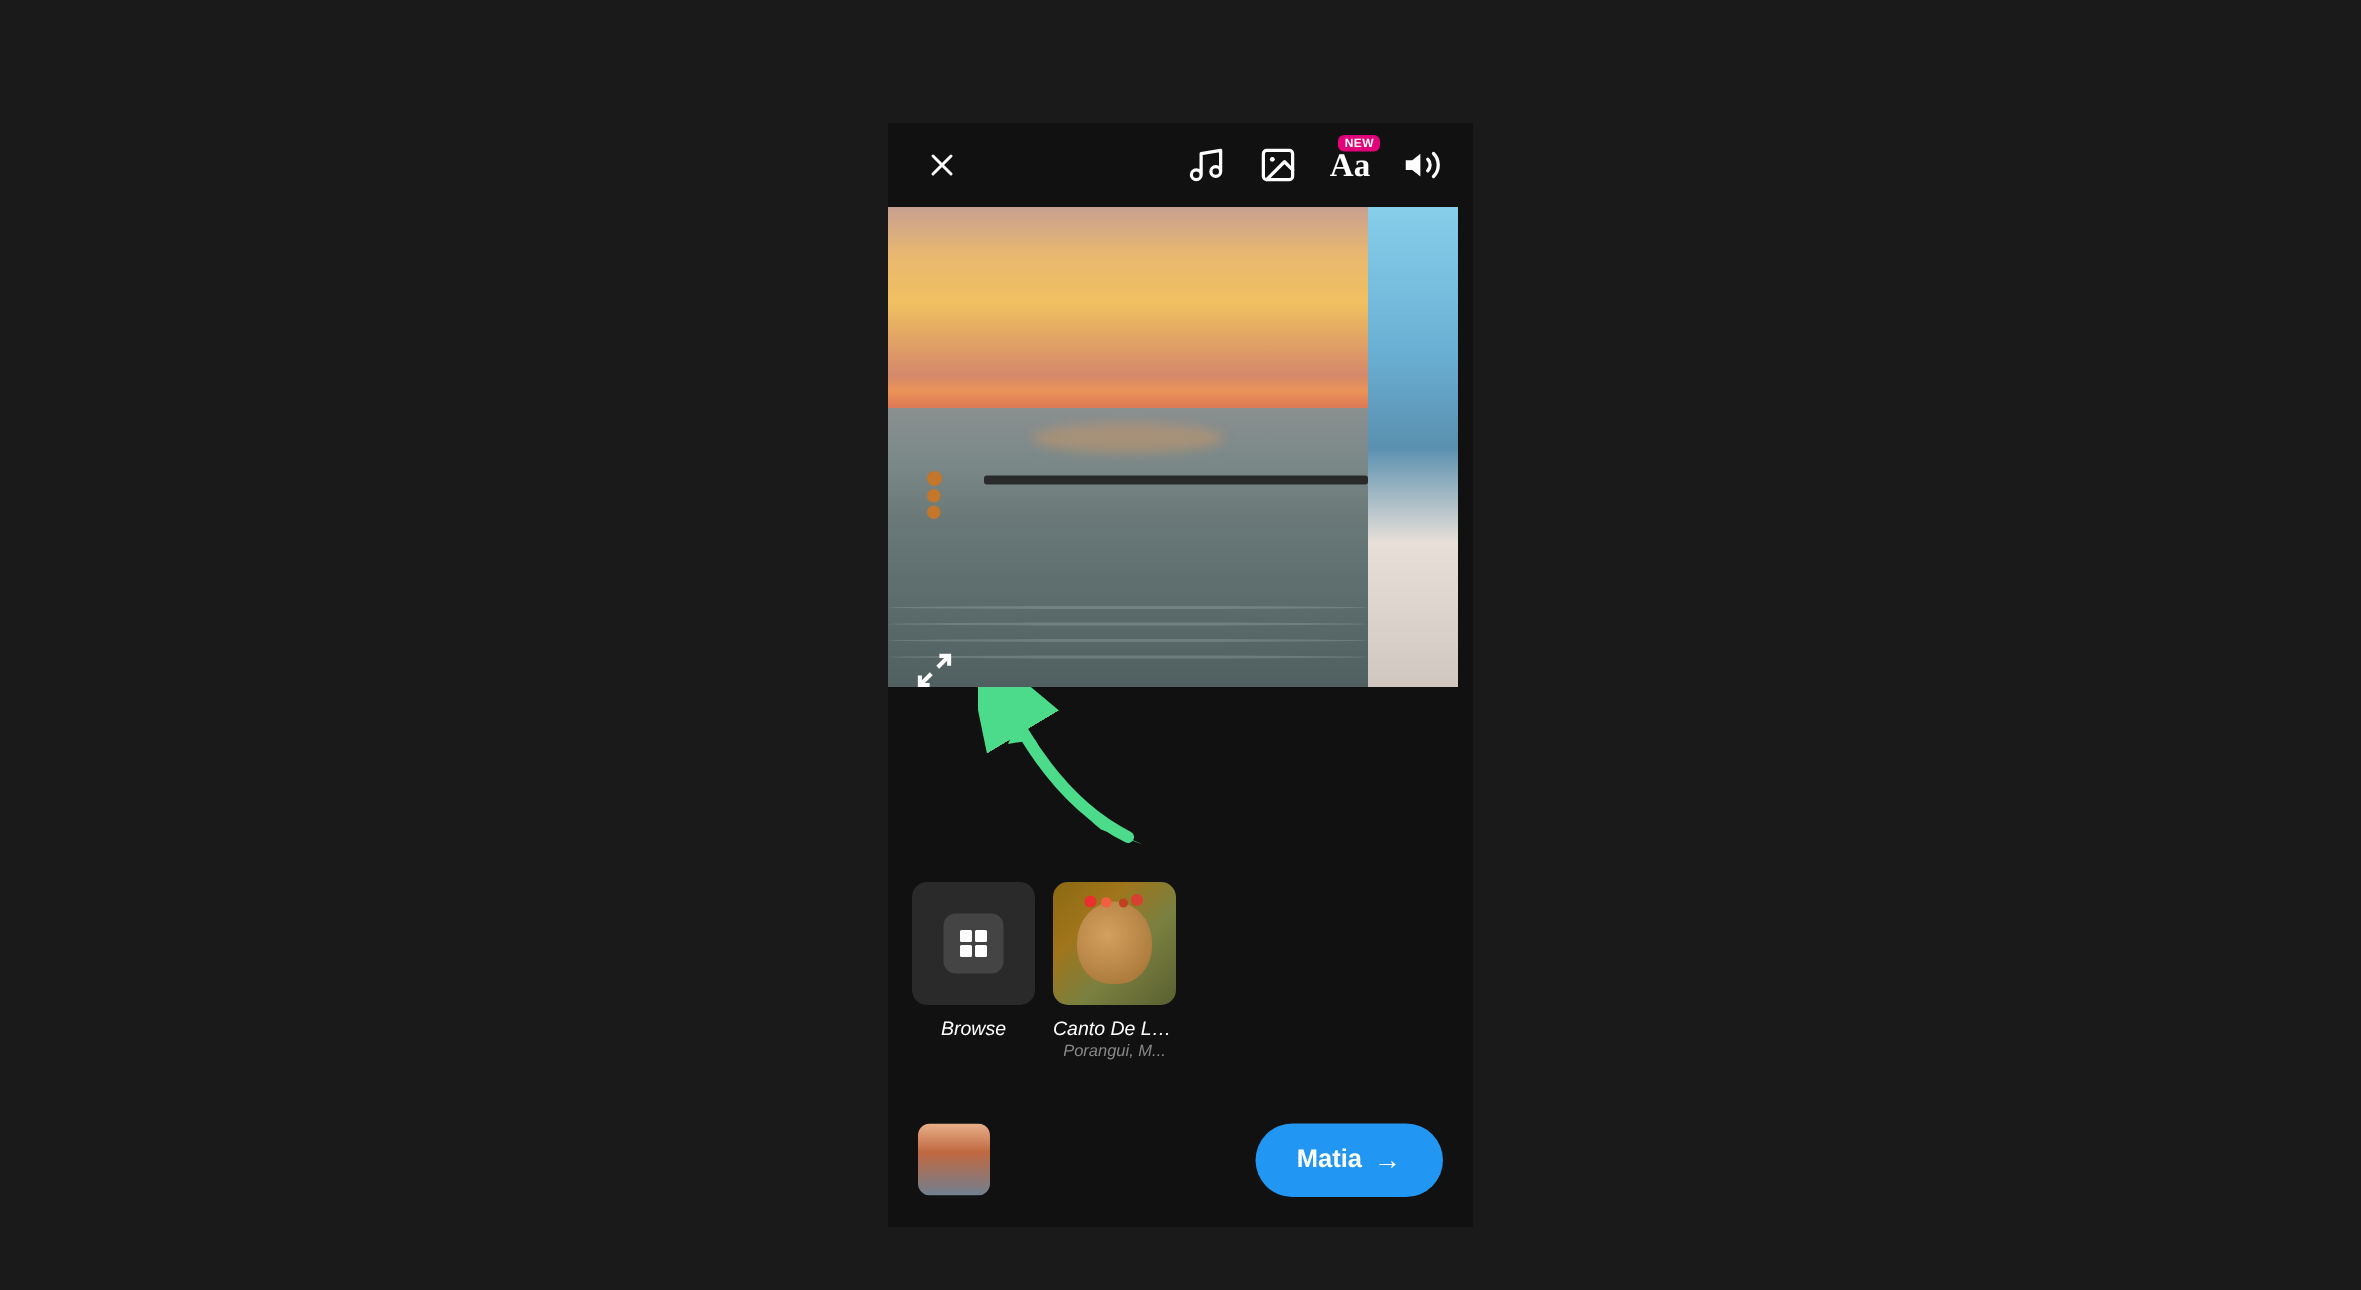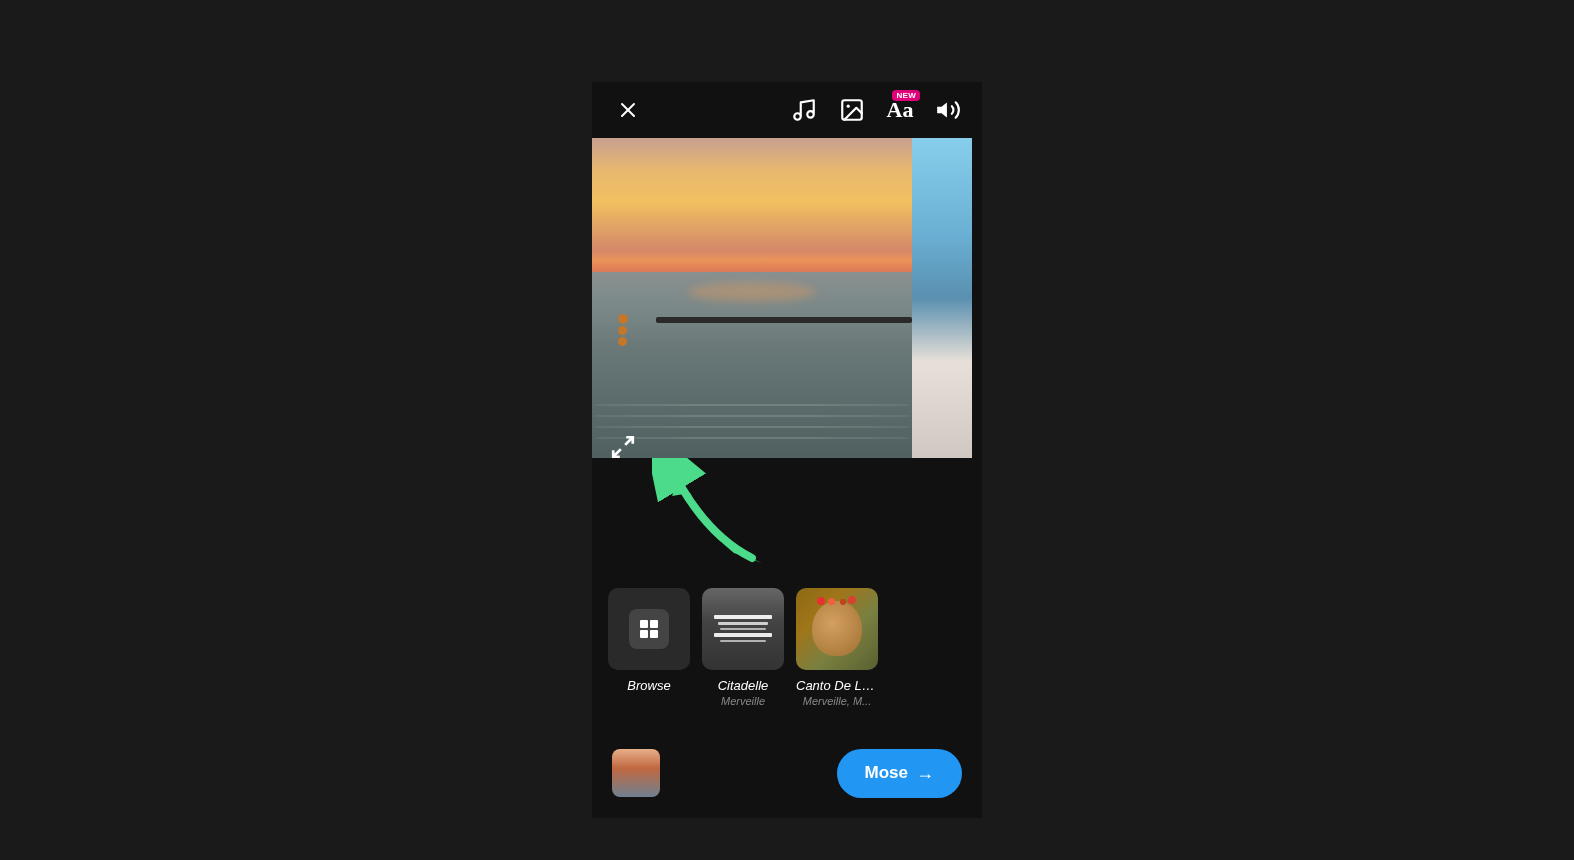--- a/index.html
+++ b/index.html
@@ -589,56 +589,43 @@
               <rect x="13" y="3" width="8" height="8" rx="1" fill="#fff"></rect>
               <rect x="3" y="13" width="8" height="8" rx="1" fill="#fff"></rect>
               <rect x="13" y="13" width="8" height="8" rx="1" fill="#fff"></rect>
             </svg>
           </div>
         </div>
         <span class="music-title">Browse</span>
       </div>
 
 
-      <div class="music-item">
-        <div class="music-thumb citadelle-thumb">
-          <div class="citadelle-sign">
-            <div class="sign-line"></div>
-            <div class="sign-line medium"></div>
-            <div class="sign-line thin"></div>
-            <div class="sign-line"></div>
-            <div class="sign-line thin"></div>
-          </div>
-        </div>
-        <span class="music-title">Citadelle</span>
-        <span class="music-subtitle">Merveille</span>
-      </div>
 
       <div class="music-item">
         <div class="music-thumb canto-thumb">
           <div class="canto-figure">
             <div class="canto-head">
 
               <div class="flower-dot" style="width:8px;height:8px;background:#e83030;top:-4px;left:5px;"></div>
               <div class="flower-dot" style="width:7px;height:7px;background:#f06040;top:-3px;left:16px;"></div>
               <div class="flower-dot" style="width:6px;height:6px;background:#c04020;top:-2px;left:28px;"></div>
               <div class="flower-dot" style="width:8px;height:8px;background:#d84030;top:-5px;left:36px;"></div>
             </div>
           </div>
         </div>
         <span class="music-title">Canto De La...</span>
-        <span class="music-subtitle">Merveille, M...</span>
+        <span class="music-subtitle">Porangui, M...</span>
       </div>
 
     </div>
   </div>
 
   <div class="bottom-area">
     <div class="thumbnail-preview">
       <div class="thumb-inner"></div>
     </div>
     <button class="next-button">
-      <span>Mose</span>
+      <span>Matia</span>
       <span class="next-arrow">→</span>
     </button>
   </div>
 
 </div>
 
 </body></html>

